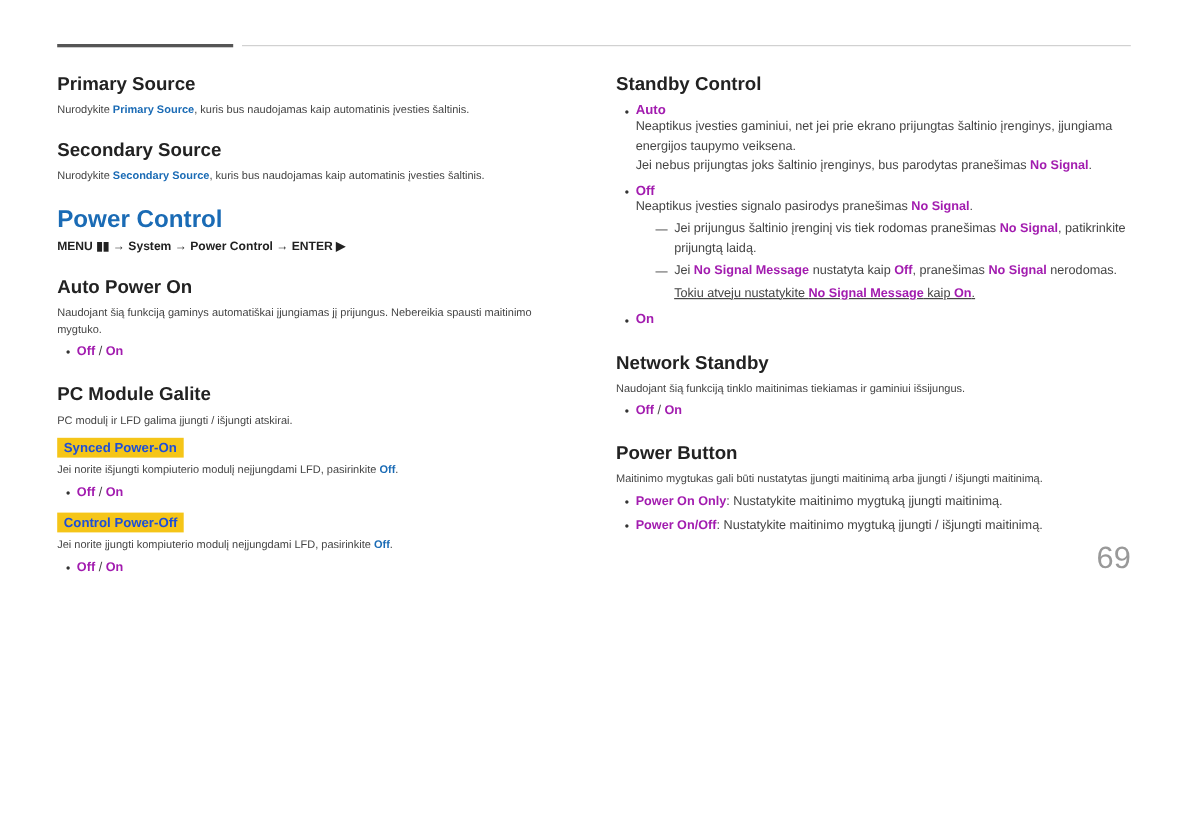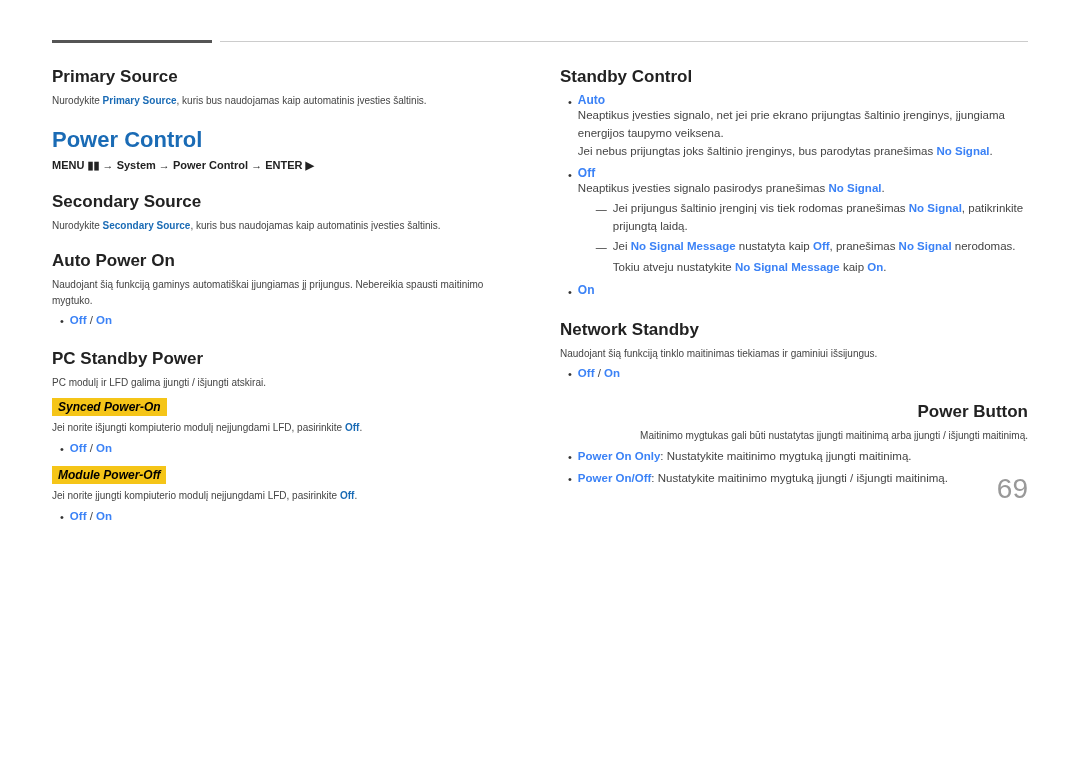--- a/index.html
+++ b/index.html
@@ -69,32 +69,31 @@
       font-size: 10px;
       color: #444;
       line-height: 1.55;
       margin-bottom: 4px;
     }
     .highlight-blue {
       color: #1a6bb5;
       font-weight: bold;
     }
     .highlight-orange {
-      color: #3b82f6;
+      color: #a21caf;
       font-weight: bold;
     }
     .highlight-yellow-bg {
       background: #f5c518;
-      color: #000000;
+      color: #1d4ed8;
       font-weight: bold;
       padding: 2px 6px;
       display: inline-block;
       margin-bottom: 4px;
       font-size: 12px;
-      font-style: italic;
     }
     .bullet-item {
       display: flex;
       align-items: flex-start;
       margin-top: 4px;
       margin-left: 8px;
     }
     .bullet-dot {
       margin-right: 6px;
       font-size: 11px;
@@ -116,21 +115,21 @@
       margin-top: 2px;
     }
     .sub-dash {
       margin-right: 6px;
       font-size: 11px;
       color: #333;
       line-height: 1.7;
     }
     .page-number {
       position: absolute;
-      bottom: 30px;
+      bottom: 12px;
       right: 52px;
       font-size: 28px;
       color: #999;
       font-weight: 300;
     }
   </style>
 </head>
 <body>
 
 <div class="page">
@@ -145,61 +144,61 @@
     <div class="left-col">
 
       <div class="section">
         <h2>Primary Source</h2>
         <p>
           Nurodykite <span class="highlight-blue">Primary Source</span>, kuris bus naudojamas kaip automatinis įvesties šaltinis.
         </p>
       </div>
 
       <div class="section">
+        <h2>Secondary Source</h2>
+        <p>
+          Nurodykite <span class="highlight-blue">Secondary Source</span>, kuris bus naudojamas kaip automatinis įvesties šaltinis.
+        </p>
+      </div>
+
+      <div class="section">
         <h2 class="power-control">Power Control</h2>
         <p class="menu-path">
           MENU ▮▮ → System → Power Control → ENTER ▶
         </p>
       </div>
 
       <div class="section">
-        <h2>Secondary Source</h2>
-        <p>
-          Nurodykite <span class="highlight-blue">Secondary Source</span>, kuris bus naudojamas kaip automatinis įvesties šaltinis.
-        </p>
-      </div>
-
-      <div class="section">
         <h2>Auto Power On</h2>
         <p>Naudojant šią funkciją gaminys automatiškai įjungiamas jį prijungus. Nebereikia spausti maitinimo mygtuko.</p>
         <div class="bullet-item">
           <span class="bullet-dot">•</span>
           <span class="bullet-text">
             <span class="highlight-orange">Off</span> / <span class="highlight-orange">On</span>
           </span>
         </div>
       </div>
 
       <div class="section">
-        <h2>PC Standby Power</h2>
+        <h2>PC Module Galite</h2>
         <p>PC modulį ir LFD galima įjungti / išjungti atskirai.</p>
 
         <div style="margin-top:8px;">
           <span class="highlight-yellow-bg">Synced Power-On</span>
           <p>Jei norite išjungti kompiuterio modulį neįjungdami LFD, pasirinkite <span class="highlight-blue">Off</span>.</p>
           <div class="bullet-item">
             <span class="bullet-dot">•</span>
             <span class="bullet-text">
               <span class="highlight-orange">Off</span> / <span class="highlight-orange">On</span>
             </span>
           </div>
         </div>
 
         <div style="margin-top:8px;">
-          <span class="highlight-yellow-bg">Module Power-Off</span>
+          <span class="highlight-yellow-bg">Control Power-Off</span>
           <p>Jei norite įjungti kompiuterio modulį neįjungdami LFD, pasirinkite <span class="highlight-blue">Off</span>.</p>
           <div class="bullet-item">
             <span class="bullet-dot">•</span>
             <span class="bullet-text">
               <span class="highlight-orange">Off</span> / <span class="highlight-orange">On</span>
             </span>
           </div>
         </div>
       </div>
 
@@ -207,40 +206,40 @@
 
     <div class="right-col">
 
       <div class="section">
         <h2>Standby Control</h2>
 
         <div class="bullet-item" style="margin-top:6px;">
           <span class="bullet-dot">•</span>
           <div>
             <span class="highlight-orange">Auto</span><br>
-            <span class="bullet-text">Neaptikus įvesties signalo, net jei prie ekrano prijungtas šaltinio įrenginys, įjungiama energijos taupymo veiksena.</span><br>
+            <span class="bullet-text">Neaptikus įvesties gaminiui, net jei prie ekrano prijungtas šaltinio įrenginys, įjungiama energijos taupymo veiksena.</span><br>
             <span class="bullet-text">Jei nebus prijungtas joks šaltinio įrenginys, bus parodytas pranešimas <span class="highlight-orange">No Signal</span>.</span>
           </div>
         </div>
 
         <div class="bullet-item" style="margin-top:6px;">
           <span class="bullet-dot">•</span>
           <div>
             <span class="highlight-orange">Off</span><br>
             <span class="bullet-text">Neaptikus įvesties signalo pasirodys pranešimas <span class="highlight-orange">No Signal</span>.</span>
             <div class="sub-bullet">
               <div class="sub-bullet-item">
                 <span class="sub-dash">—</span>
                 <span class="bullet-text">Jei prijungus šaltinio įrenginį vis tiek rodomas pranešimas <span class="highlight-orange">No Signal</span>, patikrinkite prijungtą laidą.</span>
               </div>
               <div class="sub-bullet-item" style="margin-top:2px;">
                 <span class="sub-dash">—</span>
                 <span class="bullet-text">Jei <span class="highlight-orange">No Signal Message</span> nustatyta kaip <span class="highlight-orange">Off</span>, pranešimas <span class="highlight-orange">No Signal</span> nerodomas.</span>
               </div>
-              <div class="sub-bullet-item" style="margin-top:2px;">
+              <div class="sub-bullet-item" style="margin-top:2px;text-decoration:underline;">
                 <span class="sub-dash" style="opacity:0;">—</span>
                 <span class="bullet-text">Tokiu atveju nustatykite <span class="highlight-orange">No Signal Message</span> kaip <span class="highlight-orange">On</span>.</span>
               </div>
             </div>
           </div>
         </div>
 
         <div class="bullet-item" style="margin-top:6px;">
           <span class="bullet-dot">•</span>
           <div>
@@ -253,21 +252,21 @@
         <h2>Network Standby</h2>
         <p>Naudojant šią funkciją tinklo maitinimas tiekiamas ir gaminiui išsijungus.</p>
         <div class="bullet-item">
           <span class="bullet-dot">•</span>
           <span class="bullet-text">
             <span class="highlight-orange">Off</span> / <span class="highlight-orange">On</span>
           </span>
         </div>
       </div>
 
-      <div class="section" style="margin-top:10px;text-align:right;">
+      <div class="section" style="margin-top:10px;">
         <h2>Power Button</h2>
         <p>Maitinimo mygtukas gali būti nustatytas įjungti maitinimą arba įjungti / išjungti maitinimą.</p>
         <div class="bullet-item" style="margin-top:4px;">
           <span class="bullet-dot">•</span>
           <span class="bullet-text">
             <span class="highlight-orange">Power On Only</span>: Nustatykite maitinimo mygtuką įjungti maitinimą.
           </span>
         </div>
         <div class="bullet-item" style="margin-top:4px;">
           <span class="bullet-dot">•</span>

